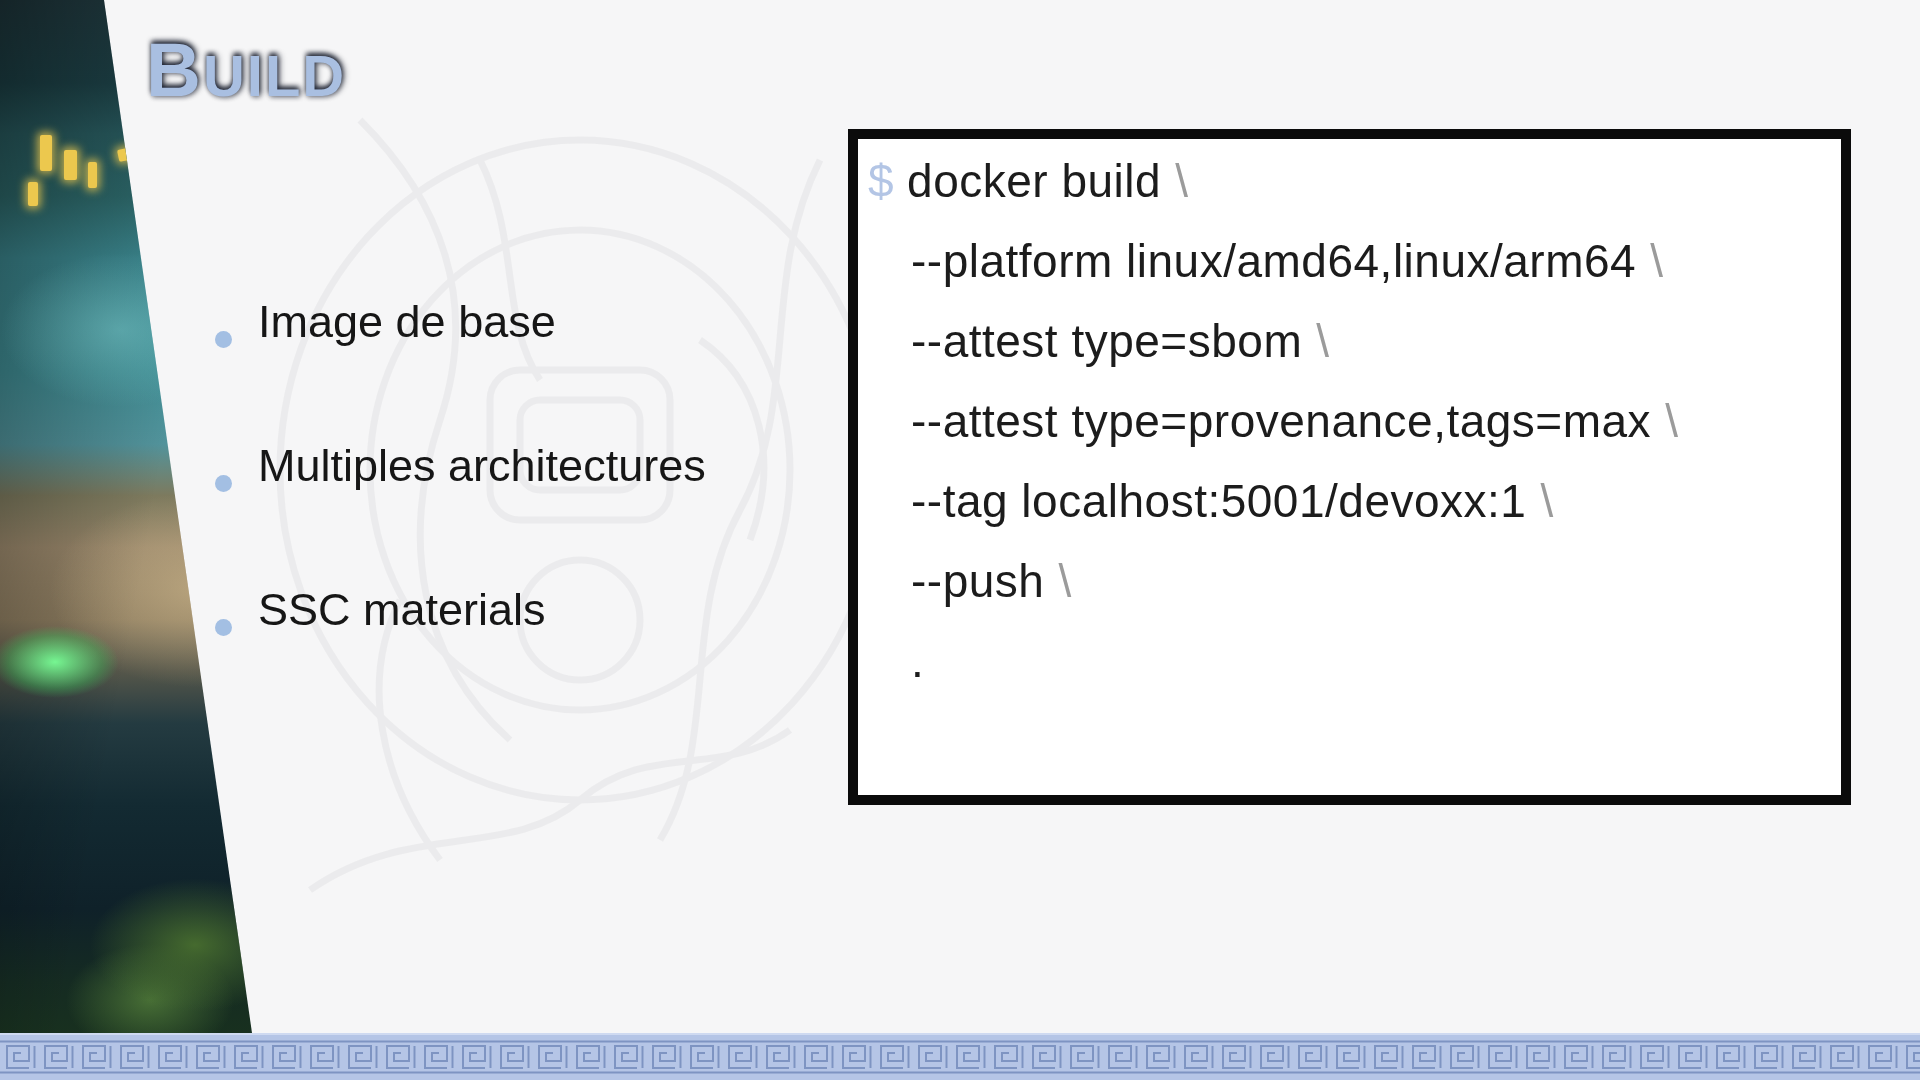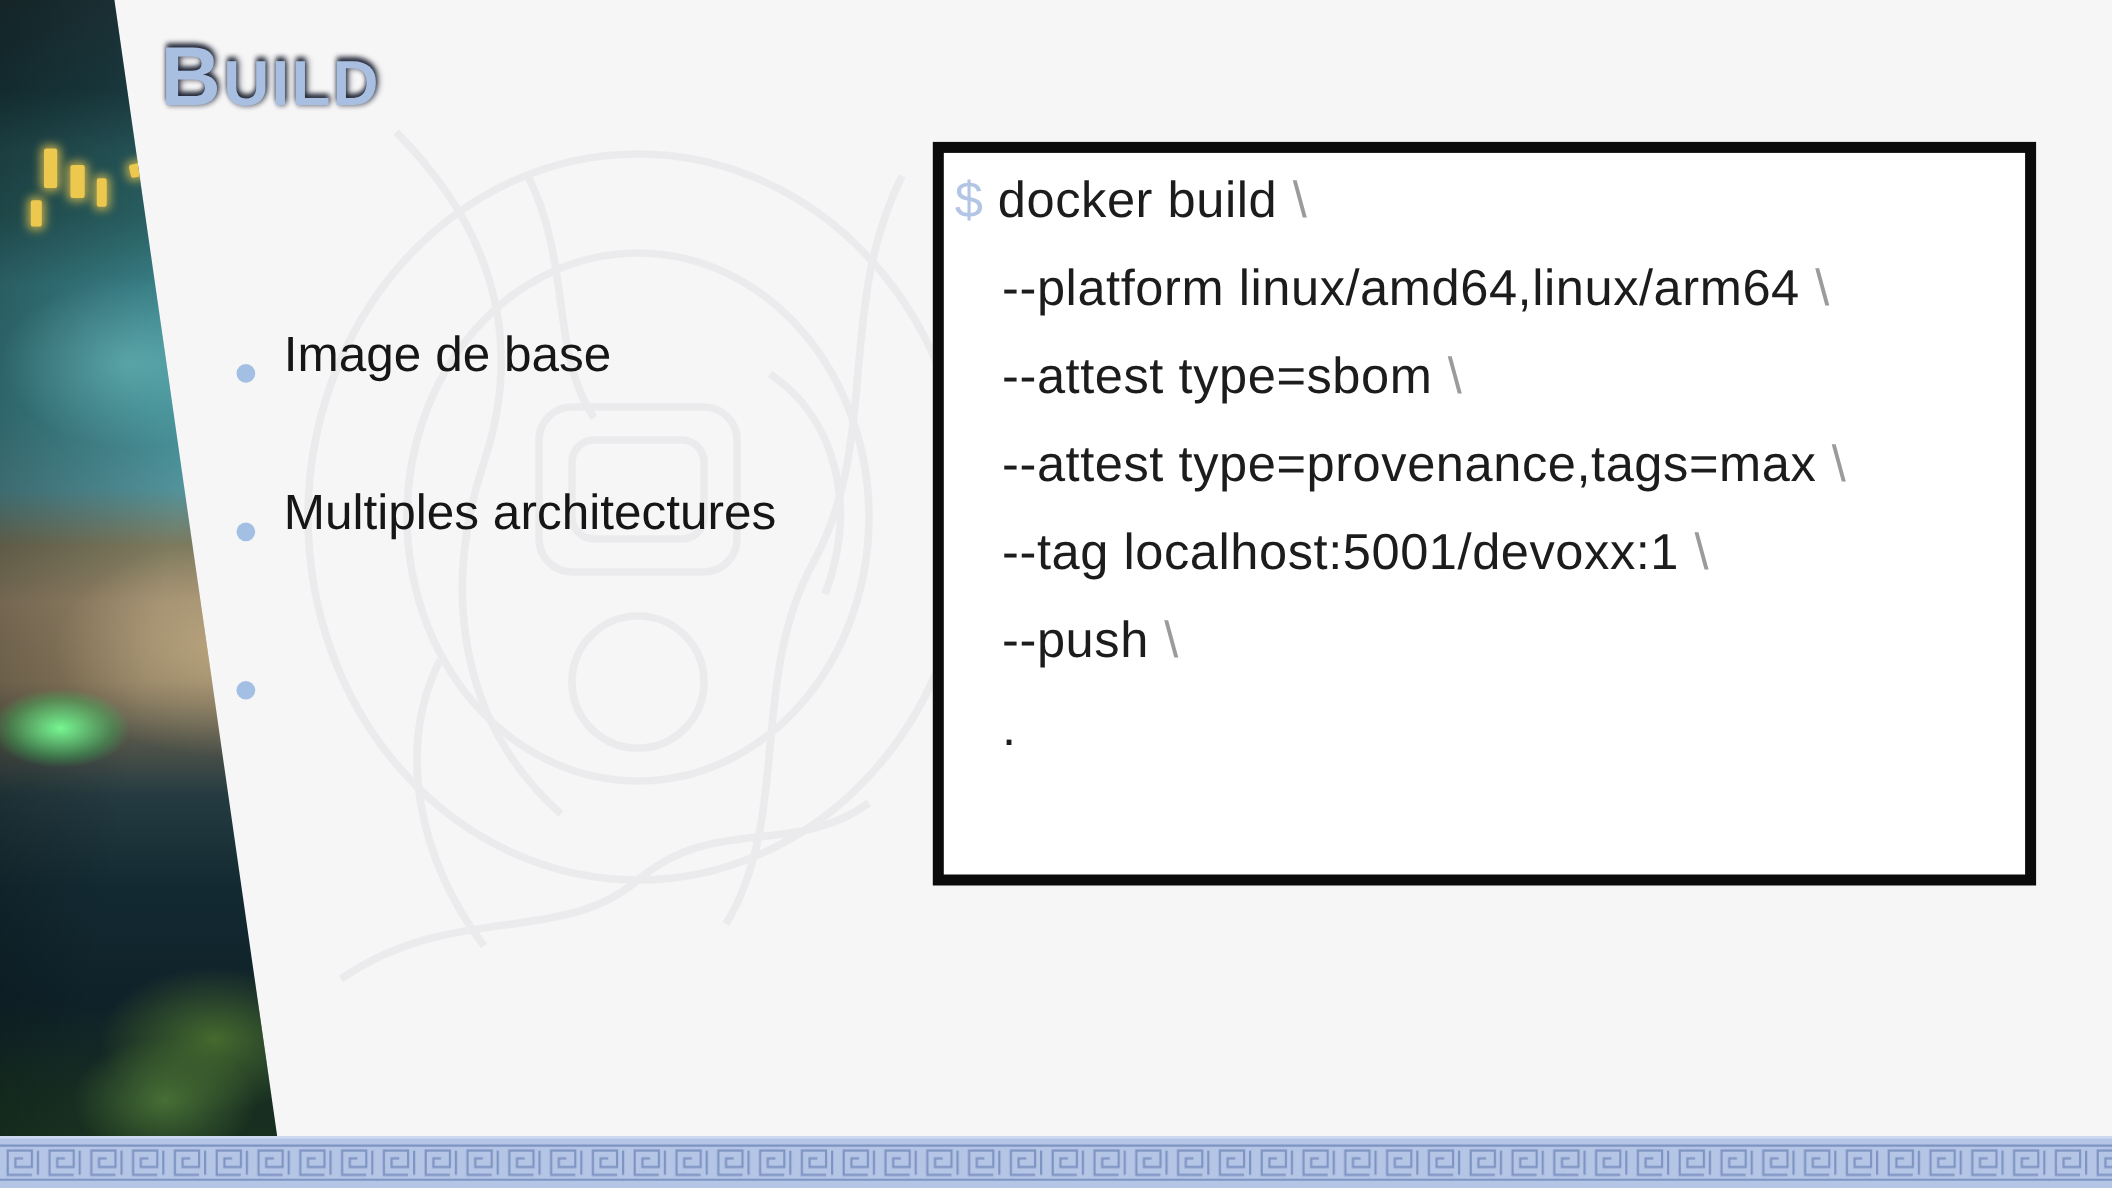--- a/index.html
+++ b/index.html
@@ -103,20 +103,21 @@
     <li class="bullet">
       <span class="dot"></span>
       <span class="bullet-label">Image de base</span>
     </li>
     <li class="bullet">
       <span class="dot"></span>
       <span class="bullet-label">Multiples architectures</span>
     </li>
     <li class="bullet">
       <span class="dot"></span>
+      <span class="bullet-label">SSC materials</span>
     </li>
   </ul>
 
   <div class="code-box">
     <div class="code-line"><span class="prompt">$</span><span>docker build</span><span class="bs">\</span></div>
     <div class="code-line indent"><span>--platform linux/amd64,linux/arm64</span><span class="bs">\</span></div>
     <div class="code-line indent"><span>--attest type=sbom</span><span class="bs">\</span></div>
     <div class="code-line indent"><span>--attest type=provenance,tags=max</span><span class="bs">\</span></div>
     <div class="code-line indent"><span>--tag localhost:5001/devoxx:1</span><span class="bs">\</span></div>
     <div class="code-line indent"><span>--push</span><span class="bs">\</span></div>

